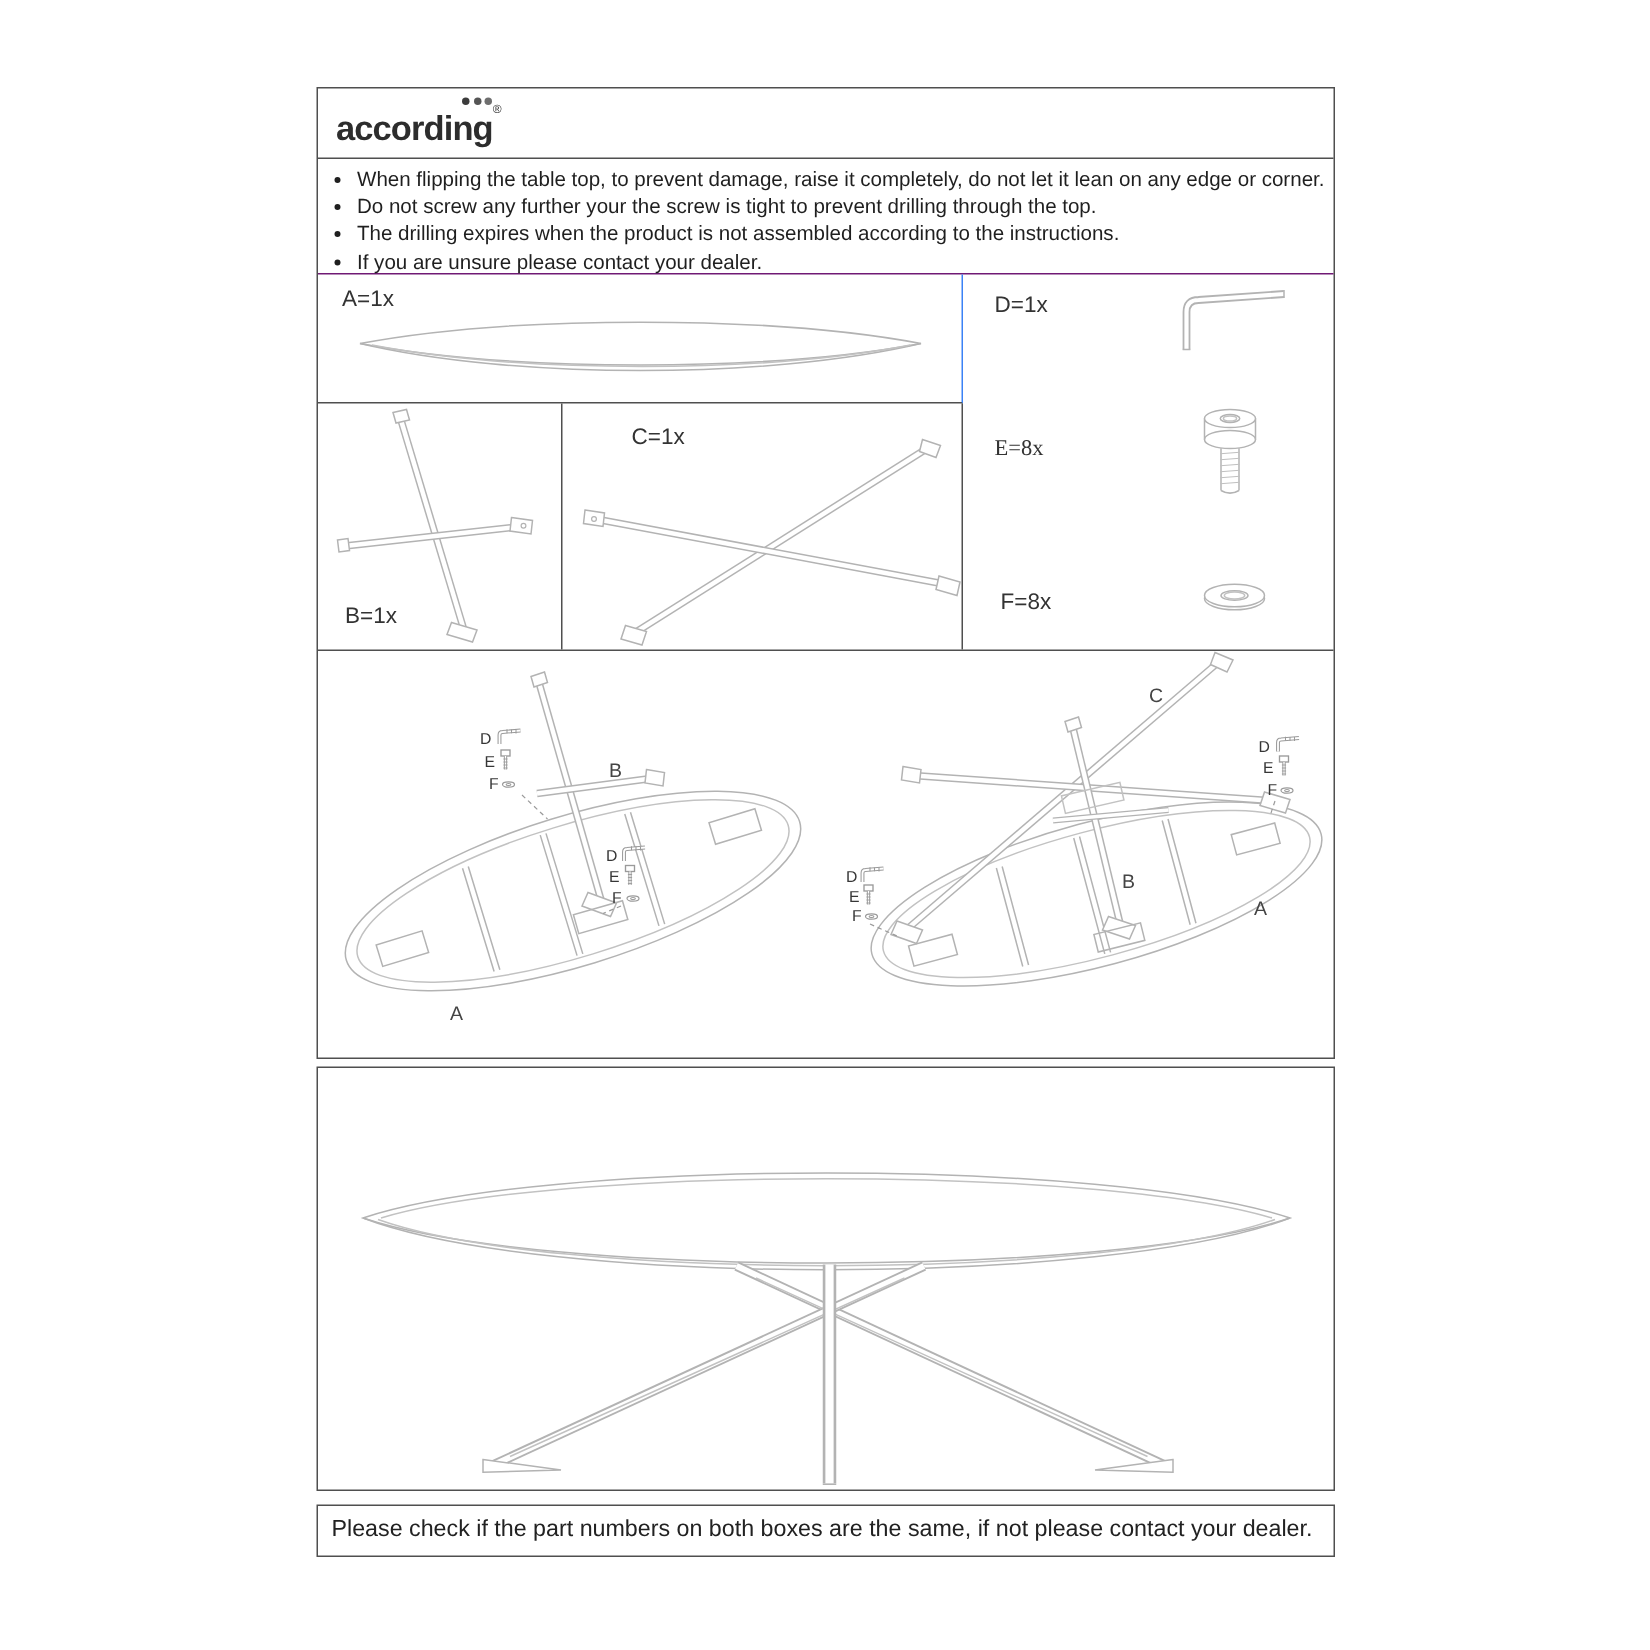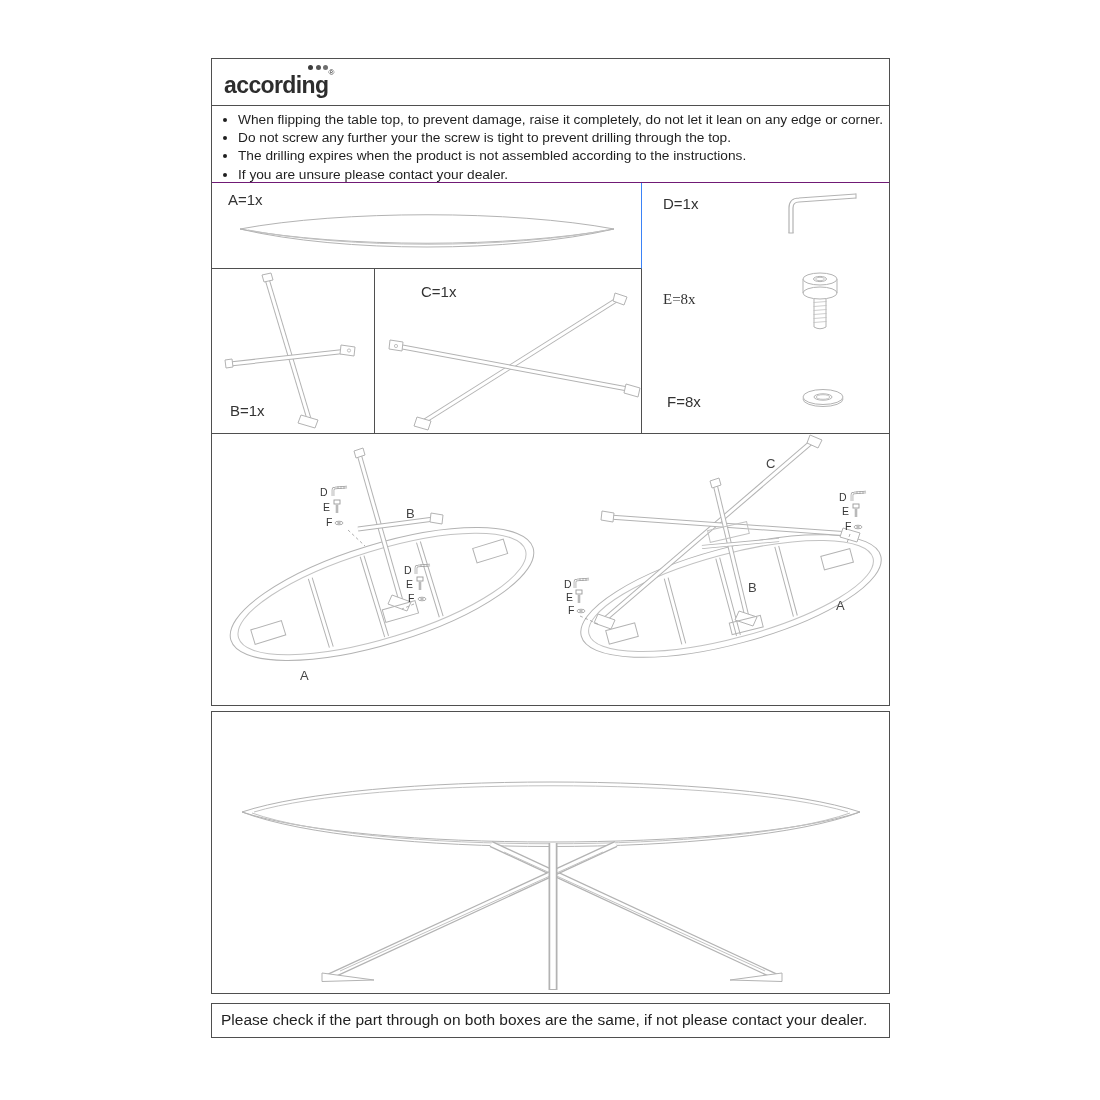--- a/index.html
+++ b/index.html
@@ -277,14 +277,14 @@
     <polygon class="ft" points="110,261 162,268 110,269.5"></polygon>
     <polygon class="ft" points="570,261 518,268 570,269.5"></polygon>
 
     <path d="M341,131 L341,277" stroke="#b3b3b3" stroke-width="9" fill="none"></path>
     <path d="M341,131 L341,277" stroke="#fff" stroke-width="5.5" fill="none"></path>
     <path d="M336.5,277.5 L345.5,277.5" stroke="#b3b3b3" stroke-width="1" fill="none"></path>
   </svg>
 </div>
 
 <div class="box" id="footer-box">
-  <span class="footer-text">Please check if the part through on both boxes are the same, if not please contact your dealer.</span>
+  <span class="footer-text">Please check if the part numbers on both boxes are the same, if not please contact your dealer.</span>
 </div>
 
 </body></html>

